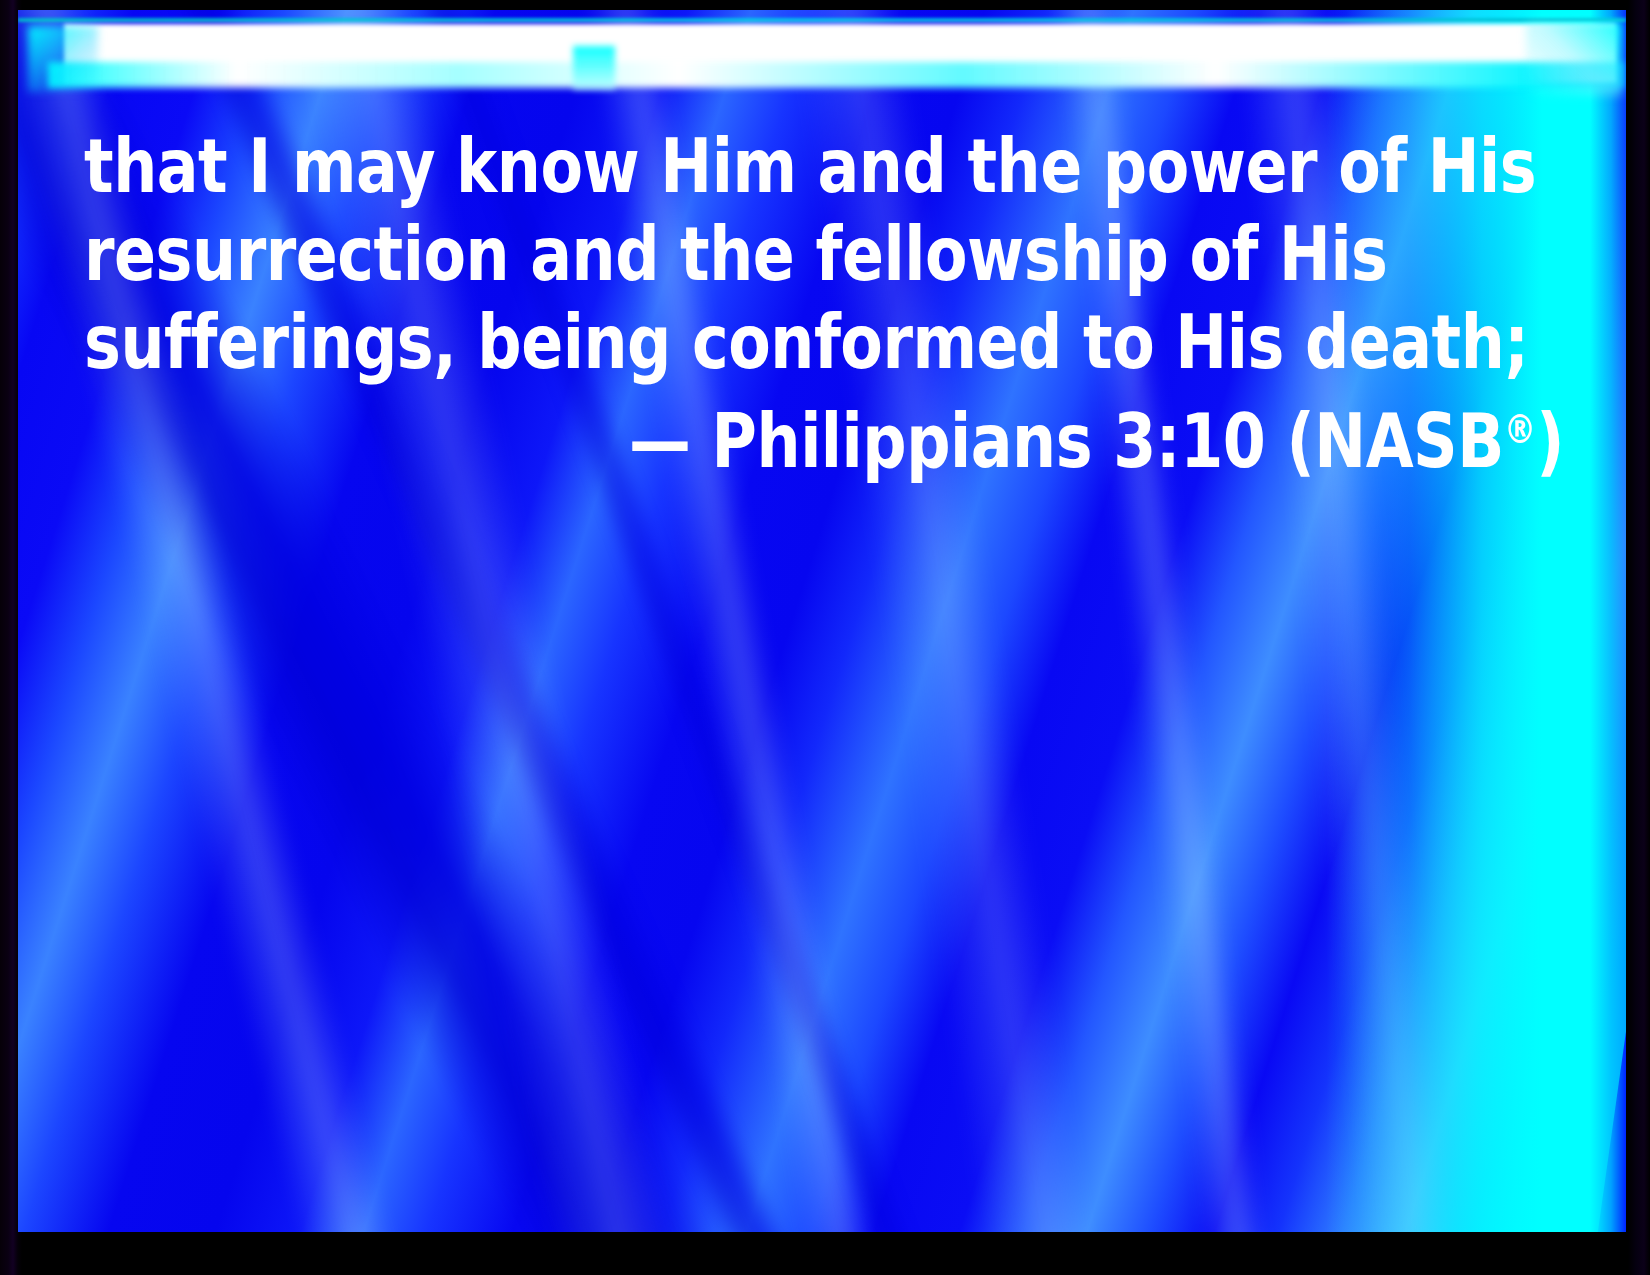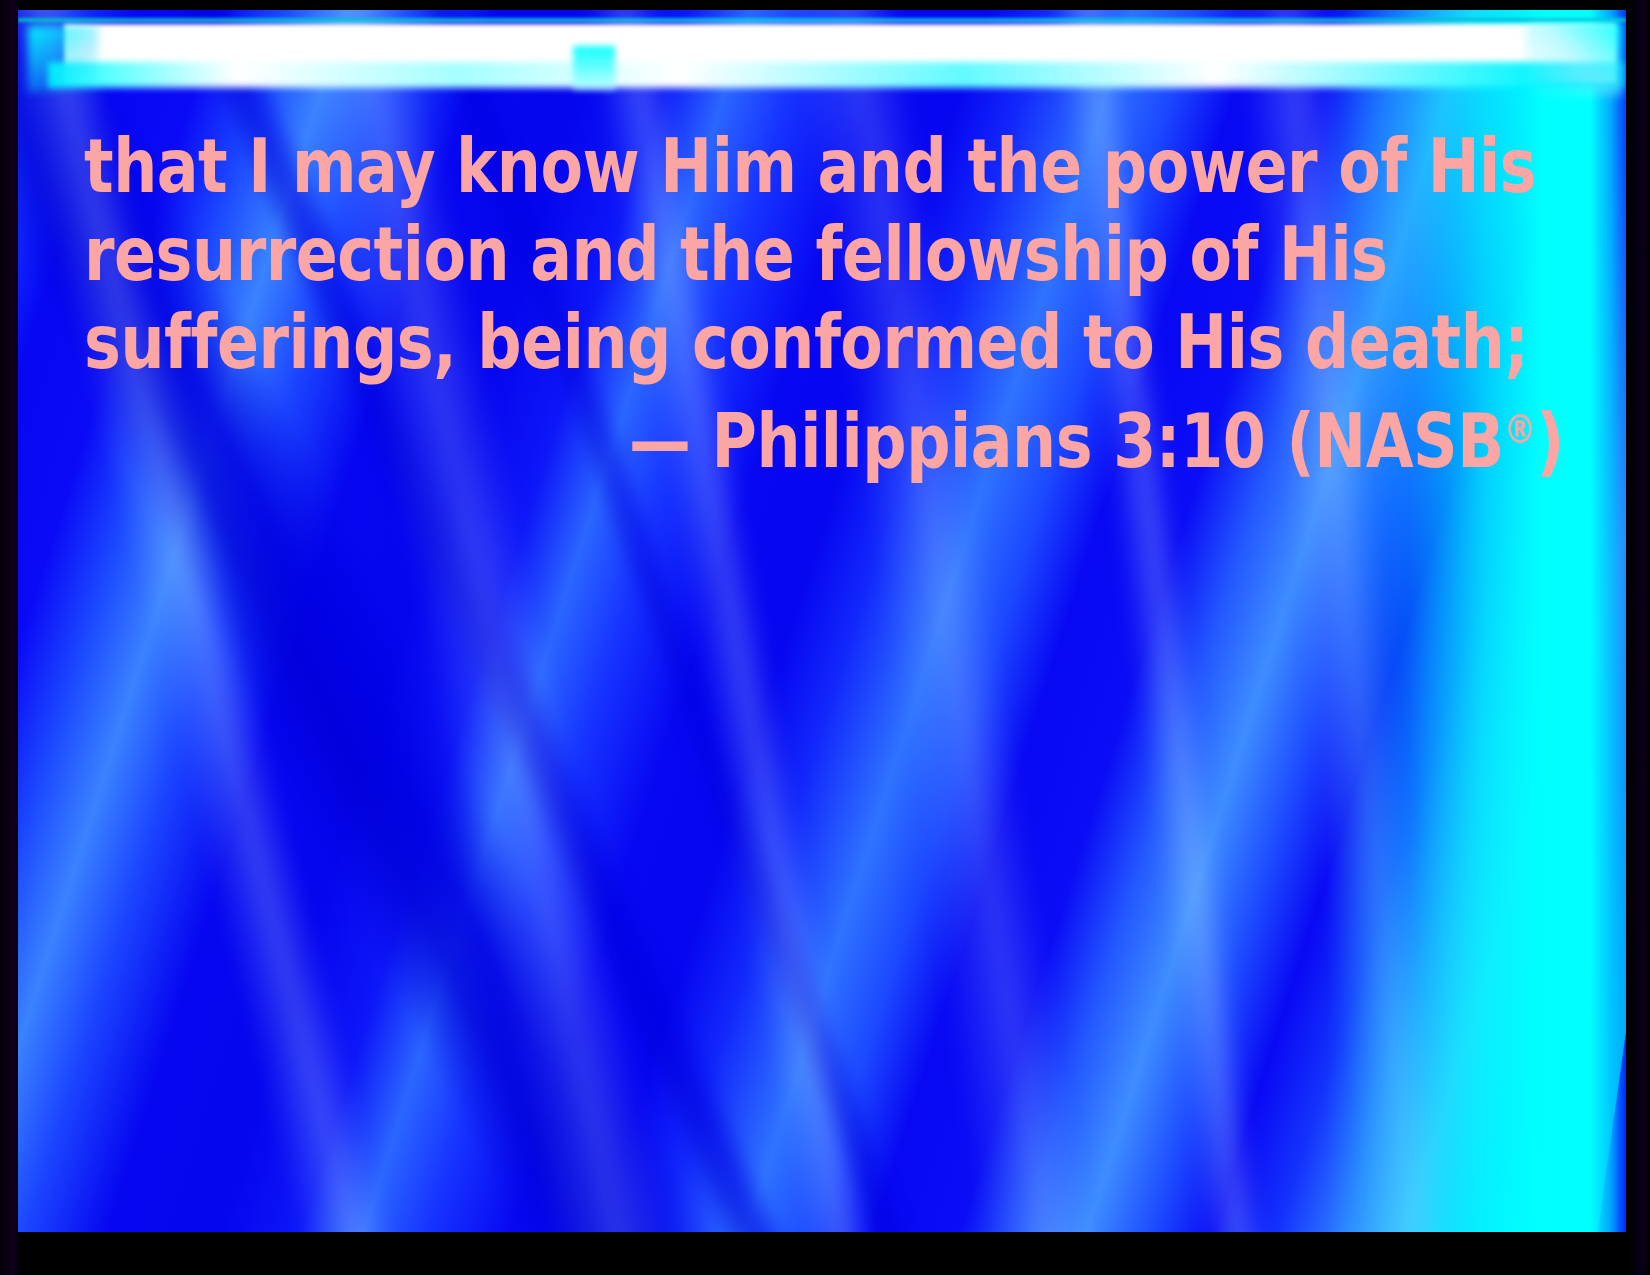--- a/index.html
+++ b/index.html
@@ -223,21 +223,21 @@
     left: 0;
     top: 112px;
     width: 1608px;
     z-index: 10;
     padding: 0 62px 0 66px;
     box-sizing: border-box;
     font-family: "Liberation Sans Narrow", "DejaVu Sans Condensed", "Liberation Sans", sans-serif;
     font-weight: bold;
     font-size: 74px;
     line-height: 88px;
-    color: #fca5a5;
+    color: #ffffff;
     letter-spacing: -0.5px;
     white-space: nowrap;
   }
   .verse .line {
     display: block;
     transform: scaleX(0.93);
     transform-origin: left center;
   }
   .verse .ref {
     display: block;

